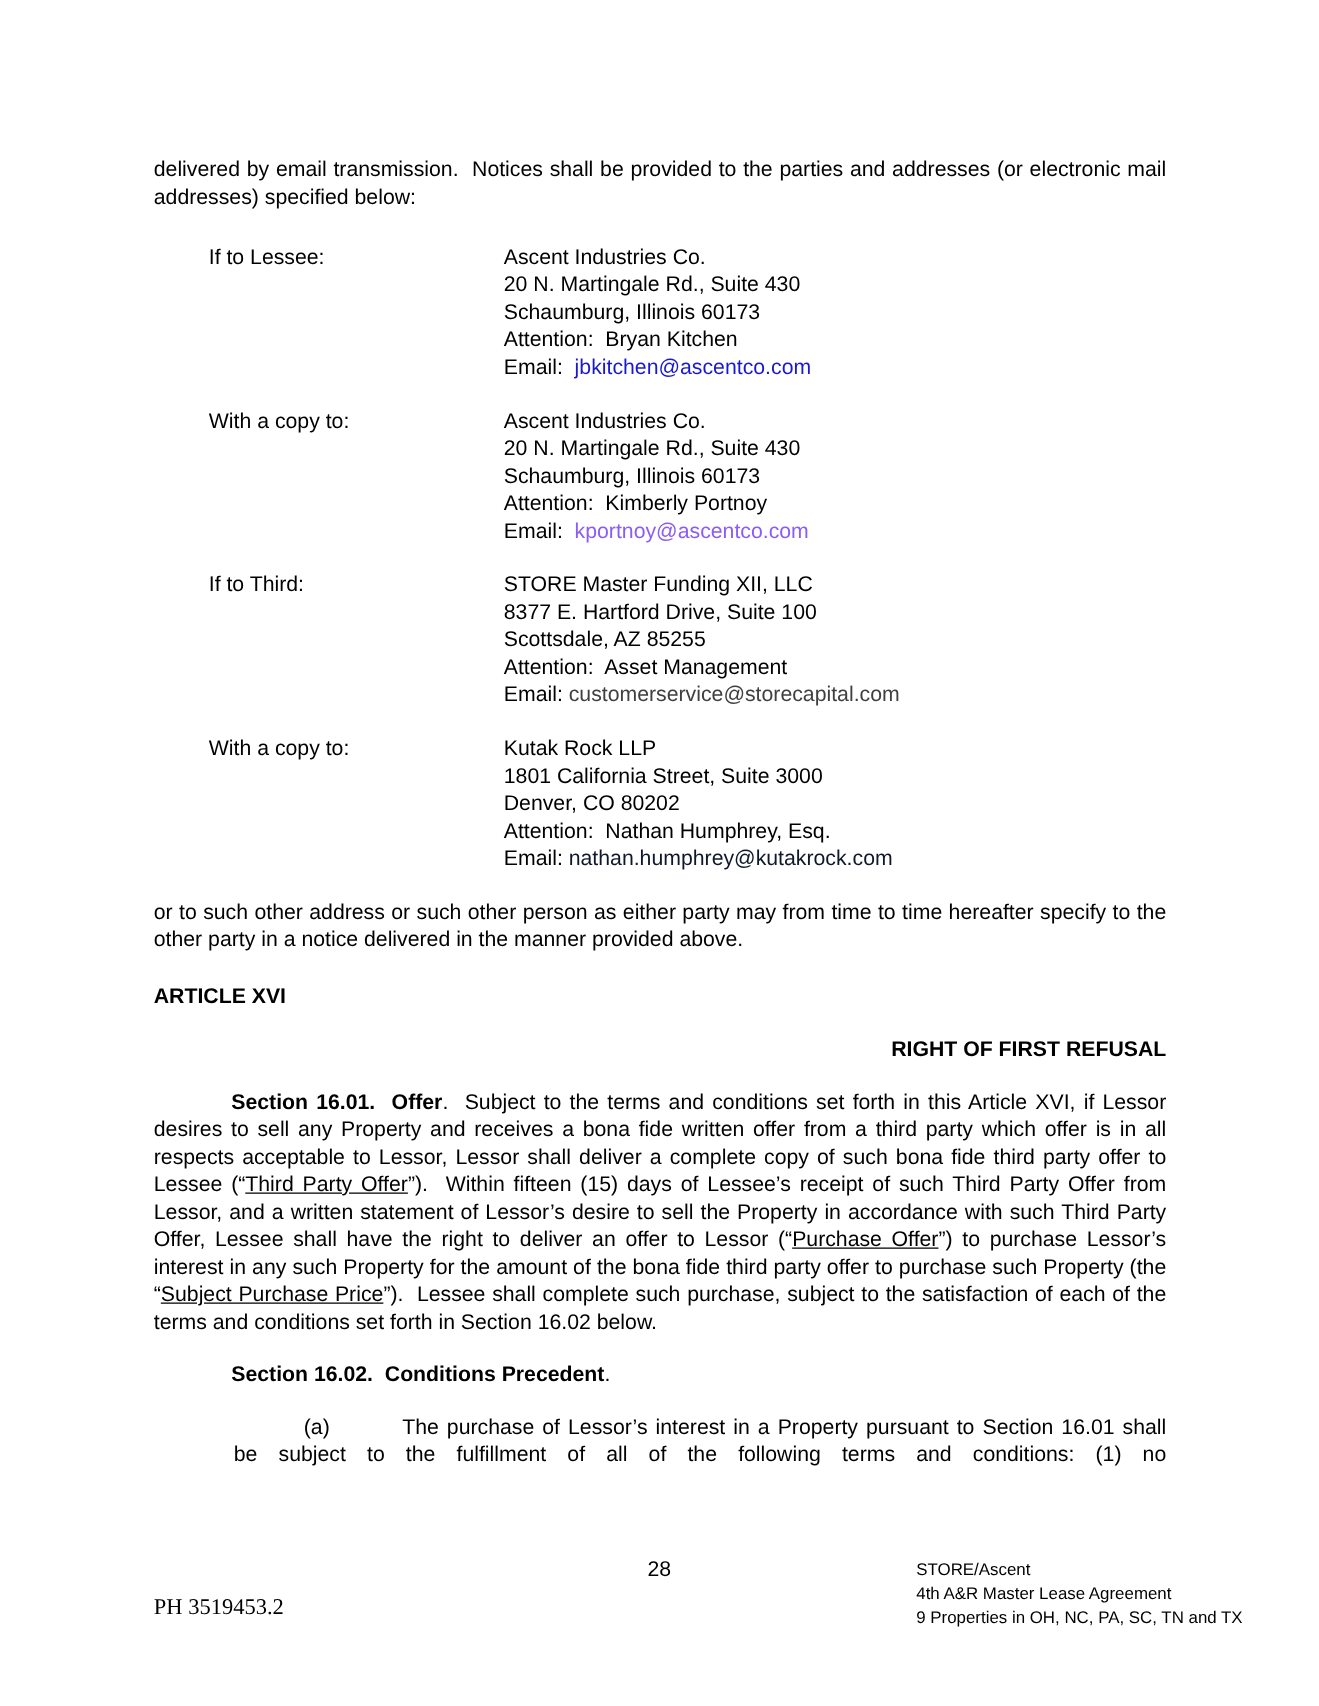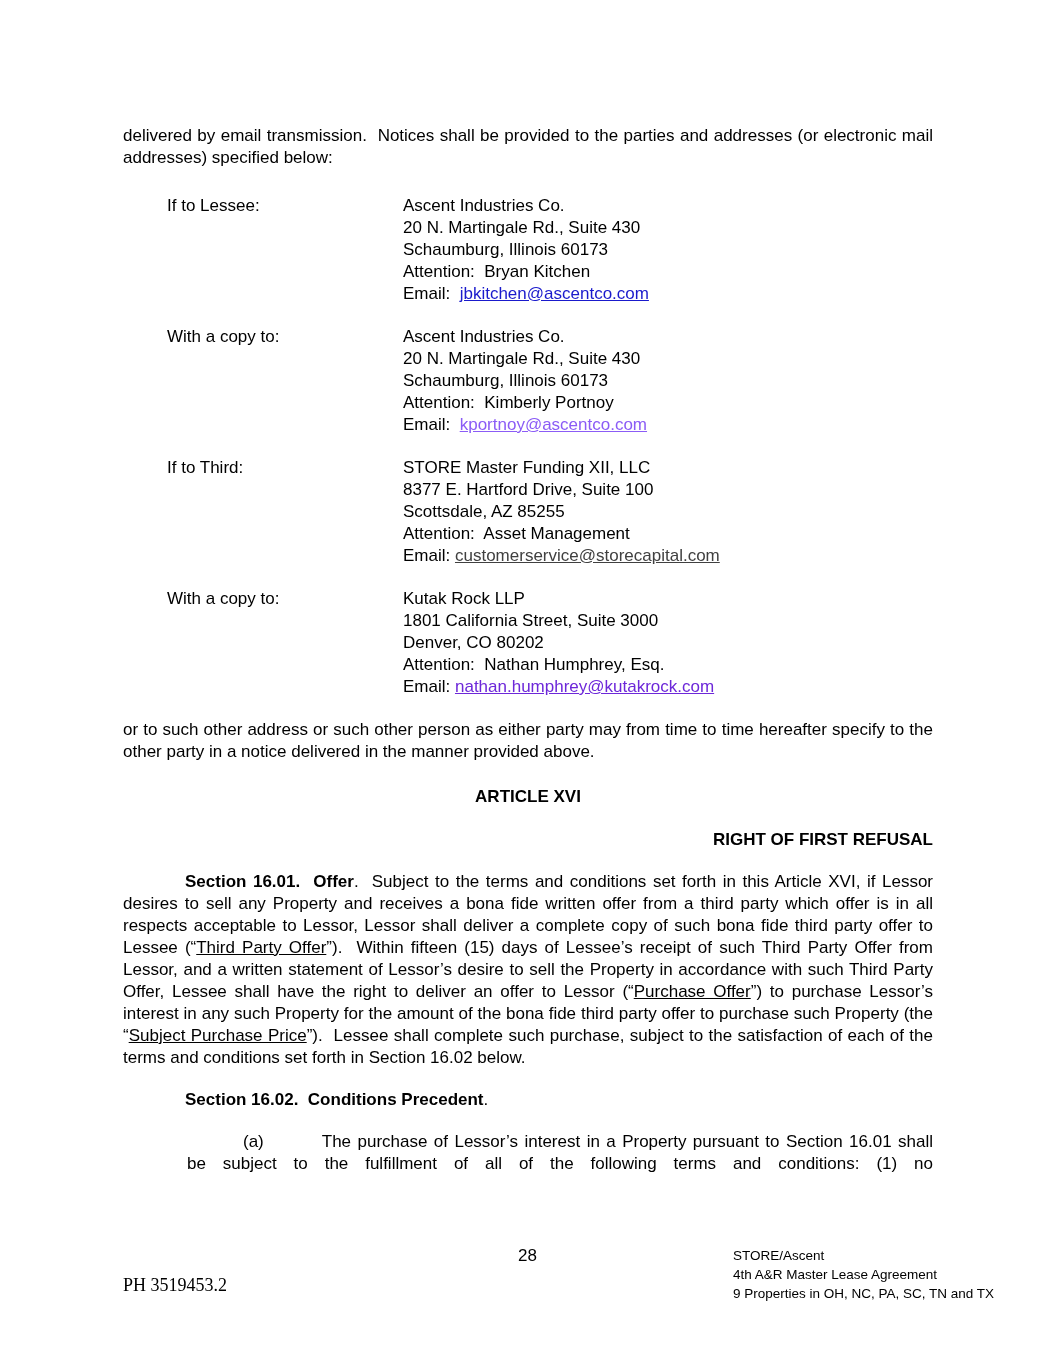--- a/index.html
+++ b/index.html
@@ -23,23 +23,23 @@
     top: 125px;
     left: 123px;
     width: 810px;
   }
   p { margin: 0; }
   .justify { text-align: justify; }
   .para-intro { margin: 0 0 26px 0; }
   .notice-block { display: flex; margin-bottom: 21px; }
   .notice-label { width: 236px; margin-left: 44px; flex: 0 0 auto; }
   .notice-value { flex: 1 1 auto; }
-  .email-link { color: #1a1acc; text-decoration: underline; cursor: pointer; }
+  .email-link { color: #1a1acc; cursor: pointer; }
   .para-closing { margin: 20px 0 0 0; }
-  .article-heading { margin: 23px 0 0 0; text-align: center; font-weight: 700; }
+  .article-heading { margin: 23px 0 0 0; text-align: left; font-weight: 700; }
   .article-title { margin: 21px 0 0 0; text-align: right; font-weight: 700; }
   .s1601 { margin: 20px 0 0 0; text-indent: 62px; }
   .s1602 { margin: 20px 0 0 0; text-indent: 62px; }
   .para-a {
     margin: 20px 0 0 64px;
     text-indent: 56px;
     text-align: justify;
     text-align-last: justify;
   }
   .tab-gap { display: inline-block; width: 58px; }
@@ -109,21 +109,21 @@
       </div>
     </div>
 
     <div class="notice-block">
       <div class="notice-label">With a copy to:</div>
       <div class="notice-value">
         <div>Kutak Rock LLP</div>
         <div>1801 California Street, Suite 3000</div>
         <div>Denver, CO 80202</div>
         <div>Attention:&nbsp; Nathan Humphrey, Esq.</div>
-        <div><span>Email: </span><a class="email-link" style="color: #6d28d9;">nathan.humphrey@kutakrock.com</a></div>
+        <div><span>Email: </span><a class="email-link" style="color: #0f172a;">nathan.humphrey@kutakrock.com</a></div>
       </div>
     </div>
 
     <p class="justify para-closing">or to such other address or such other person as either party may from time to time hereafter specify to the other party in a notice delivered in the manner provided above.</p>
 
     <p class="article-heading">ARTICLE XVI</p>
     <p class="article-title">RIGHT OF FIRST REFUSAL</p>
 
     <p class="justify s1601"><span class="bold">Section 16.01.&nbsp; Offer</span><span>.&nbsp; Subject to the terms and conditions set forth in this Article XVI, if Lessor desires to sell any Property and receives a bona fide written offer from a third party which offer is in all respects acceptable to Lessor, Lessor shall deliver a complete copy of such bona fide third party offer to Lessee (“</span><span class="defined-term">Third Party Offer</span><span>”).&nbsp; Within fifteen (15) days of Lessee’s receipt of such Third Party Offer from Lessor, and a written statement of Lessor’s desire to sell the Property in accordance with such Third Party Offer, Lessee shall have the right to deliver an offer to Lessor (“</span><span class="defined-term">Purchase Offer</span><span>”) to purchase Lessor’s interest in any such Property for the amount of the bona fide third party offer to purchase such Property (the “</span><span class="defined-term">Subject Purchase Price</span><span>”).&nbsp; Lessee shall complete such purchase, subject to the satisfaction of each of the terms and conditions set forth in Section 16.02 below.</span></p>
 

